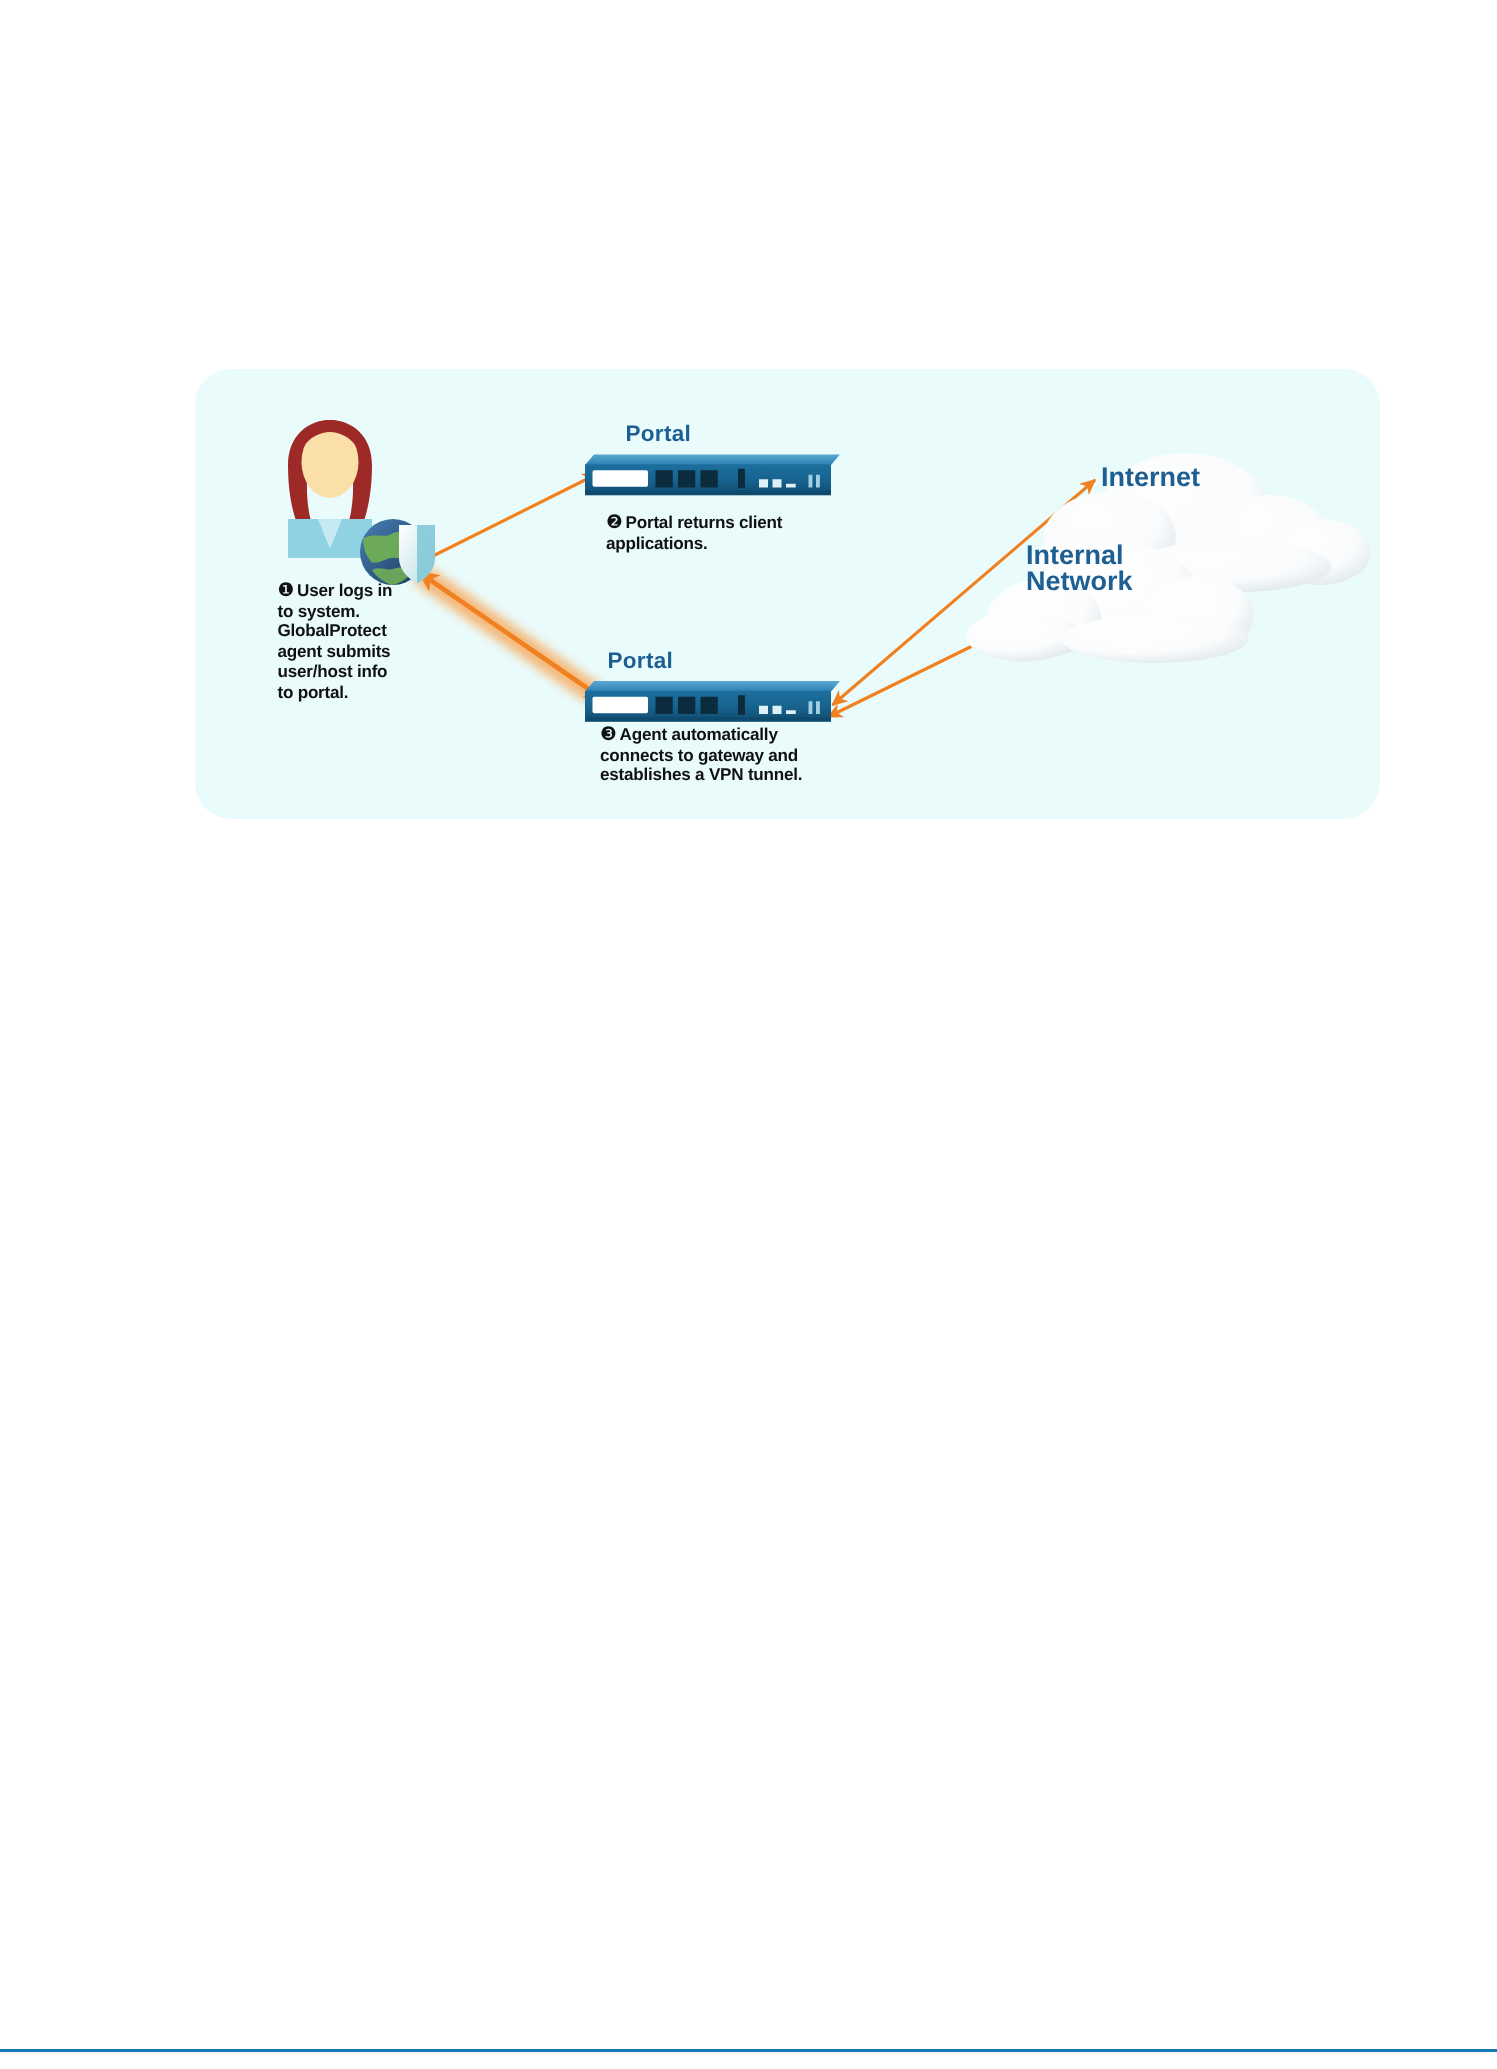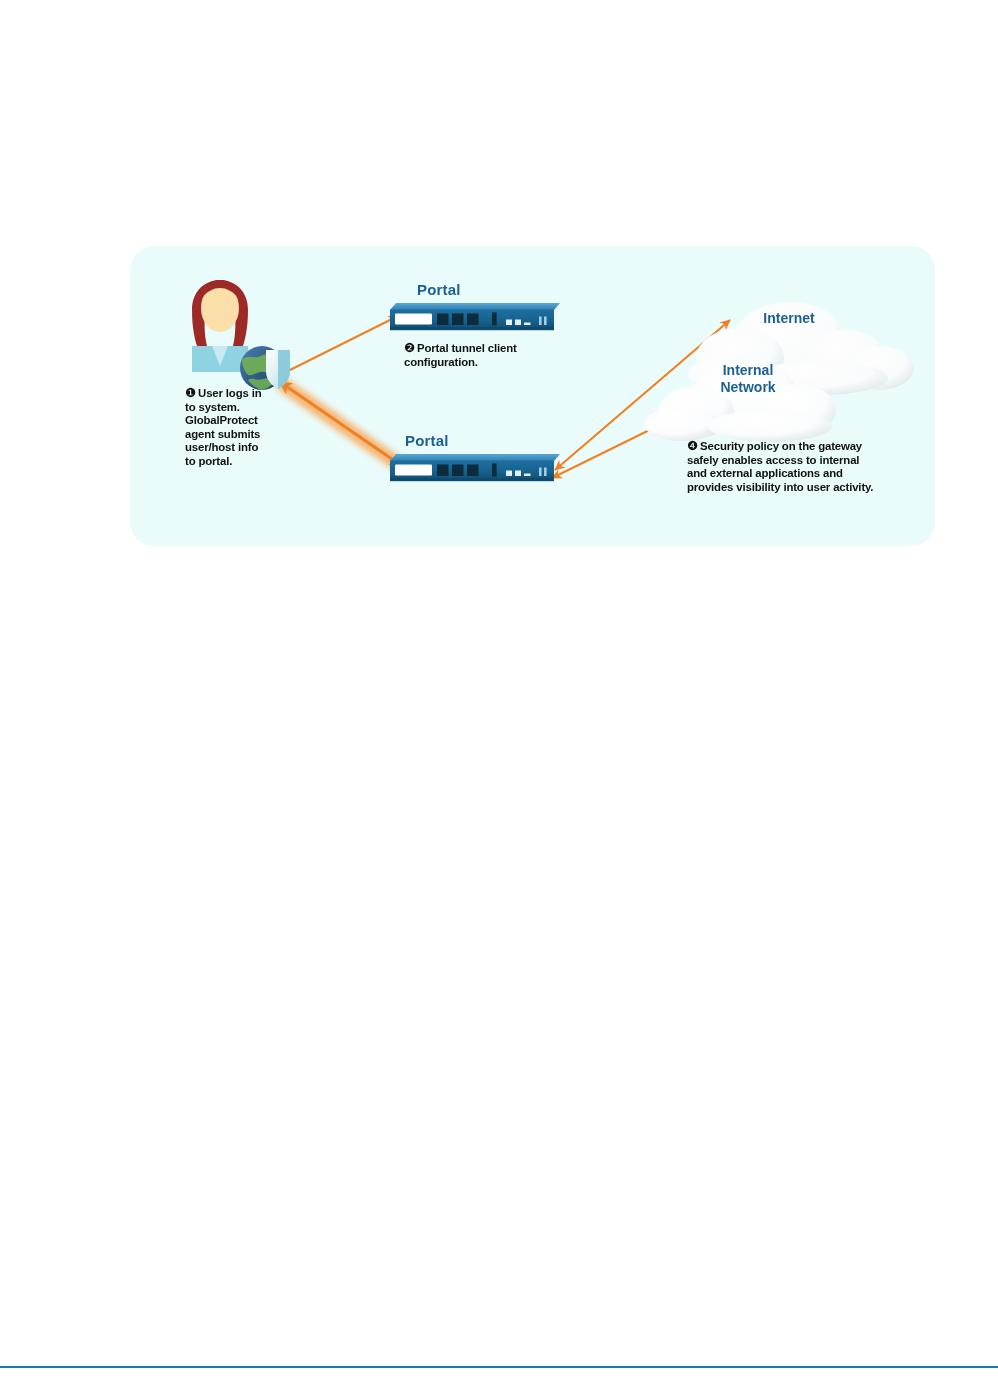--- a/index.html
+++ b/index.html
@@ -17,21 +17,20 @@
 
   
   #diagram-panel {
     position: absolute;
     left: 130px;
     top: 246px;
     width: 790px;
     height: 300px;
     background: #eafbfc;
     border-radius: 24px;
-    padding-left: 15px;
   }
 
   
   .layer {
     position: absolute;
     left: 0;
     top: 0;
     width: 790px;
     height: 300px;
     overflow: visible;
@@ -43,22 +42,22 @@
     color: #1d5f92;
     font-weight: bold;
     font-size: 15px;
     letter-spacing: 0.2px;
     white-space: nowrap;
   }
   .cloud-label {
     position: absolute;
     color: #1d5f92;
     font-weight: bold;
-    font-size: 14px;
-    text-align: center;
+    font-size: 18px;
+    text-align: left;
     line-height: 17px;
     white-space: pre-line;
   }
 
   
   .callout {
     position: absolute;
     color: #111111;
     font-size: 11.4px;
     font-weight: bold;
@@ -229,23 +228,23 @@
 
   <div class="cloud-label" style="left:604px; top:64px; width:110px;">Internet</div>
   <div class="cloud-label" style="left:554px; top:116px; width:128px;">Internal
 Network</div>
 
   <div class="callout" style="left:43px; top:141px; width:80px;margin-left:12px;">
     <span class="num">❶</span><span>User logs in to system. GlobalProtect agent submits user/host info to portal.</span>
   </div>
 
   <div class="callout" style="left:274px; top:96px; width:135px;">
-    <span class="num">❷</span><span>Portal tunnel client configuration.</span>
+    <span class="num">❷</span><span>Portal returns client applications.</span>
   </div>
 
-
-  <div class="callout" style="left:557px; top:194px; width:190px;">
-    <span class="num">❹</span><span>Security policy on the gateway safely enables access to internal and external applications and provides visibility into user activity.</span>
+  <div class="callout" style="left:270px; top:237px; width:165px;">
+    <span class="num">❸</span><span>Agent automatically connects to gateway and establishes a VPN tunnel.</span>
   </div>
 
+
 </div>
 
 <div id="footer-rule"></div>
 
 </body></html>

